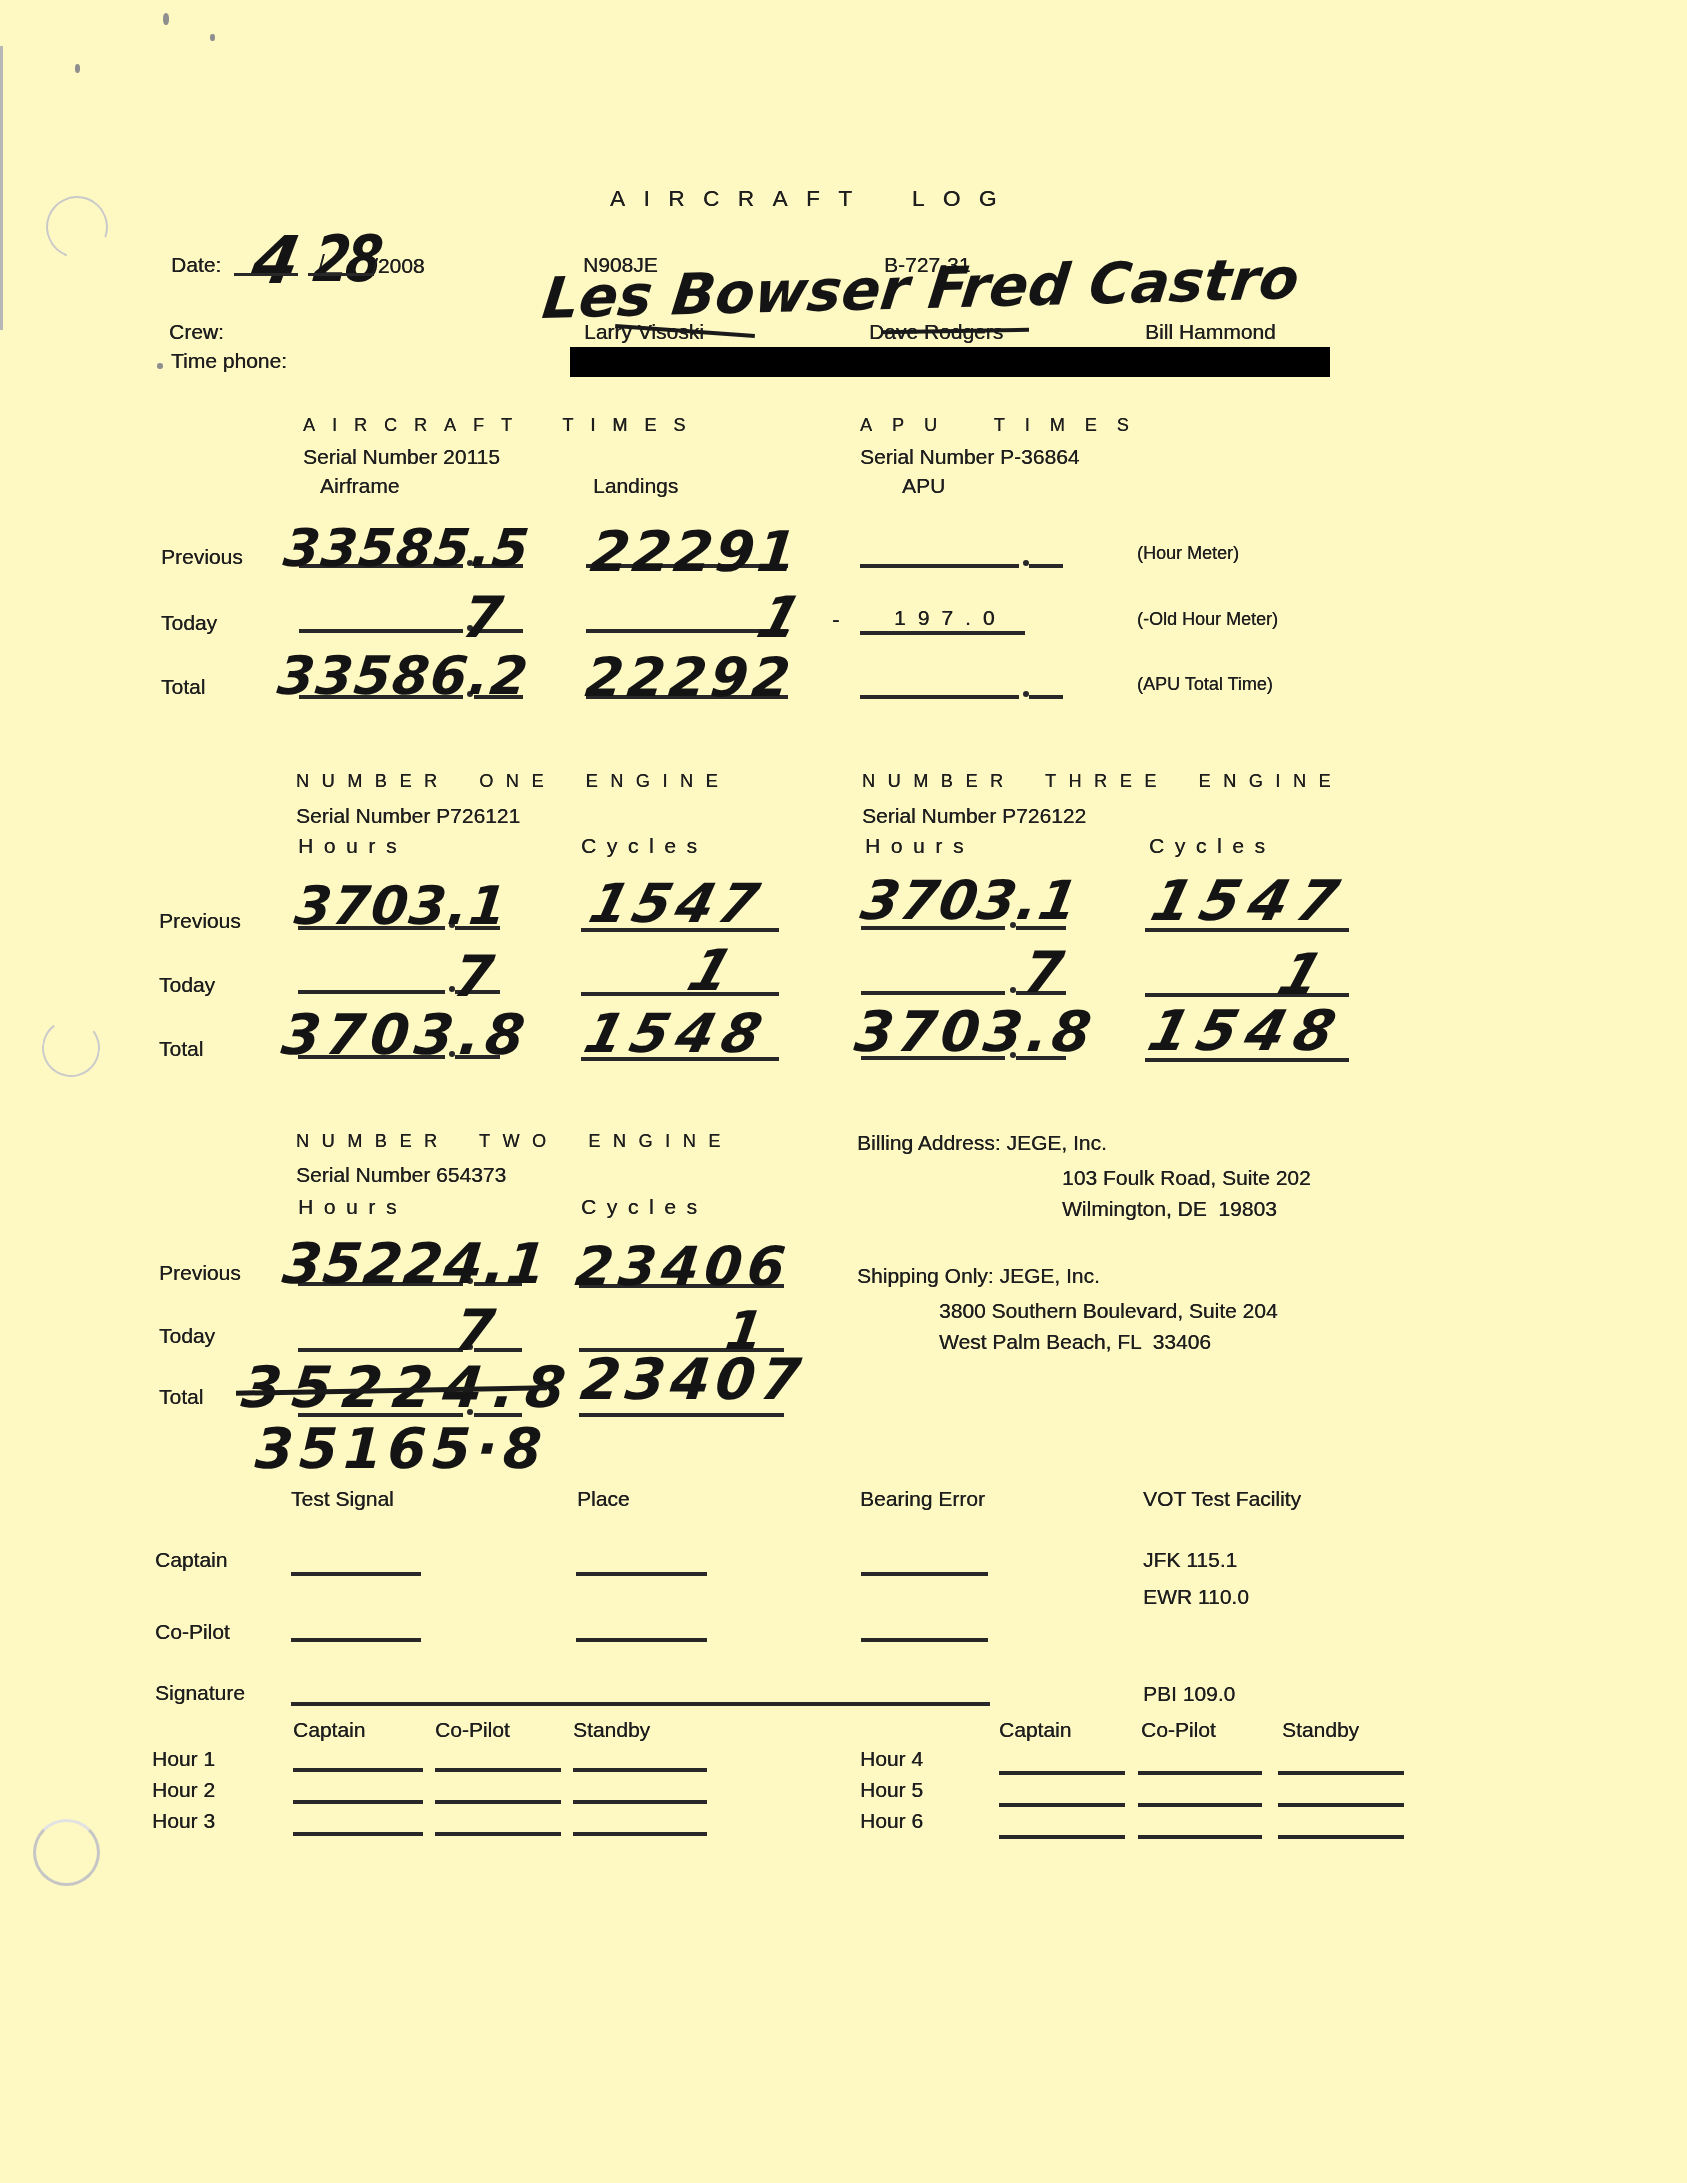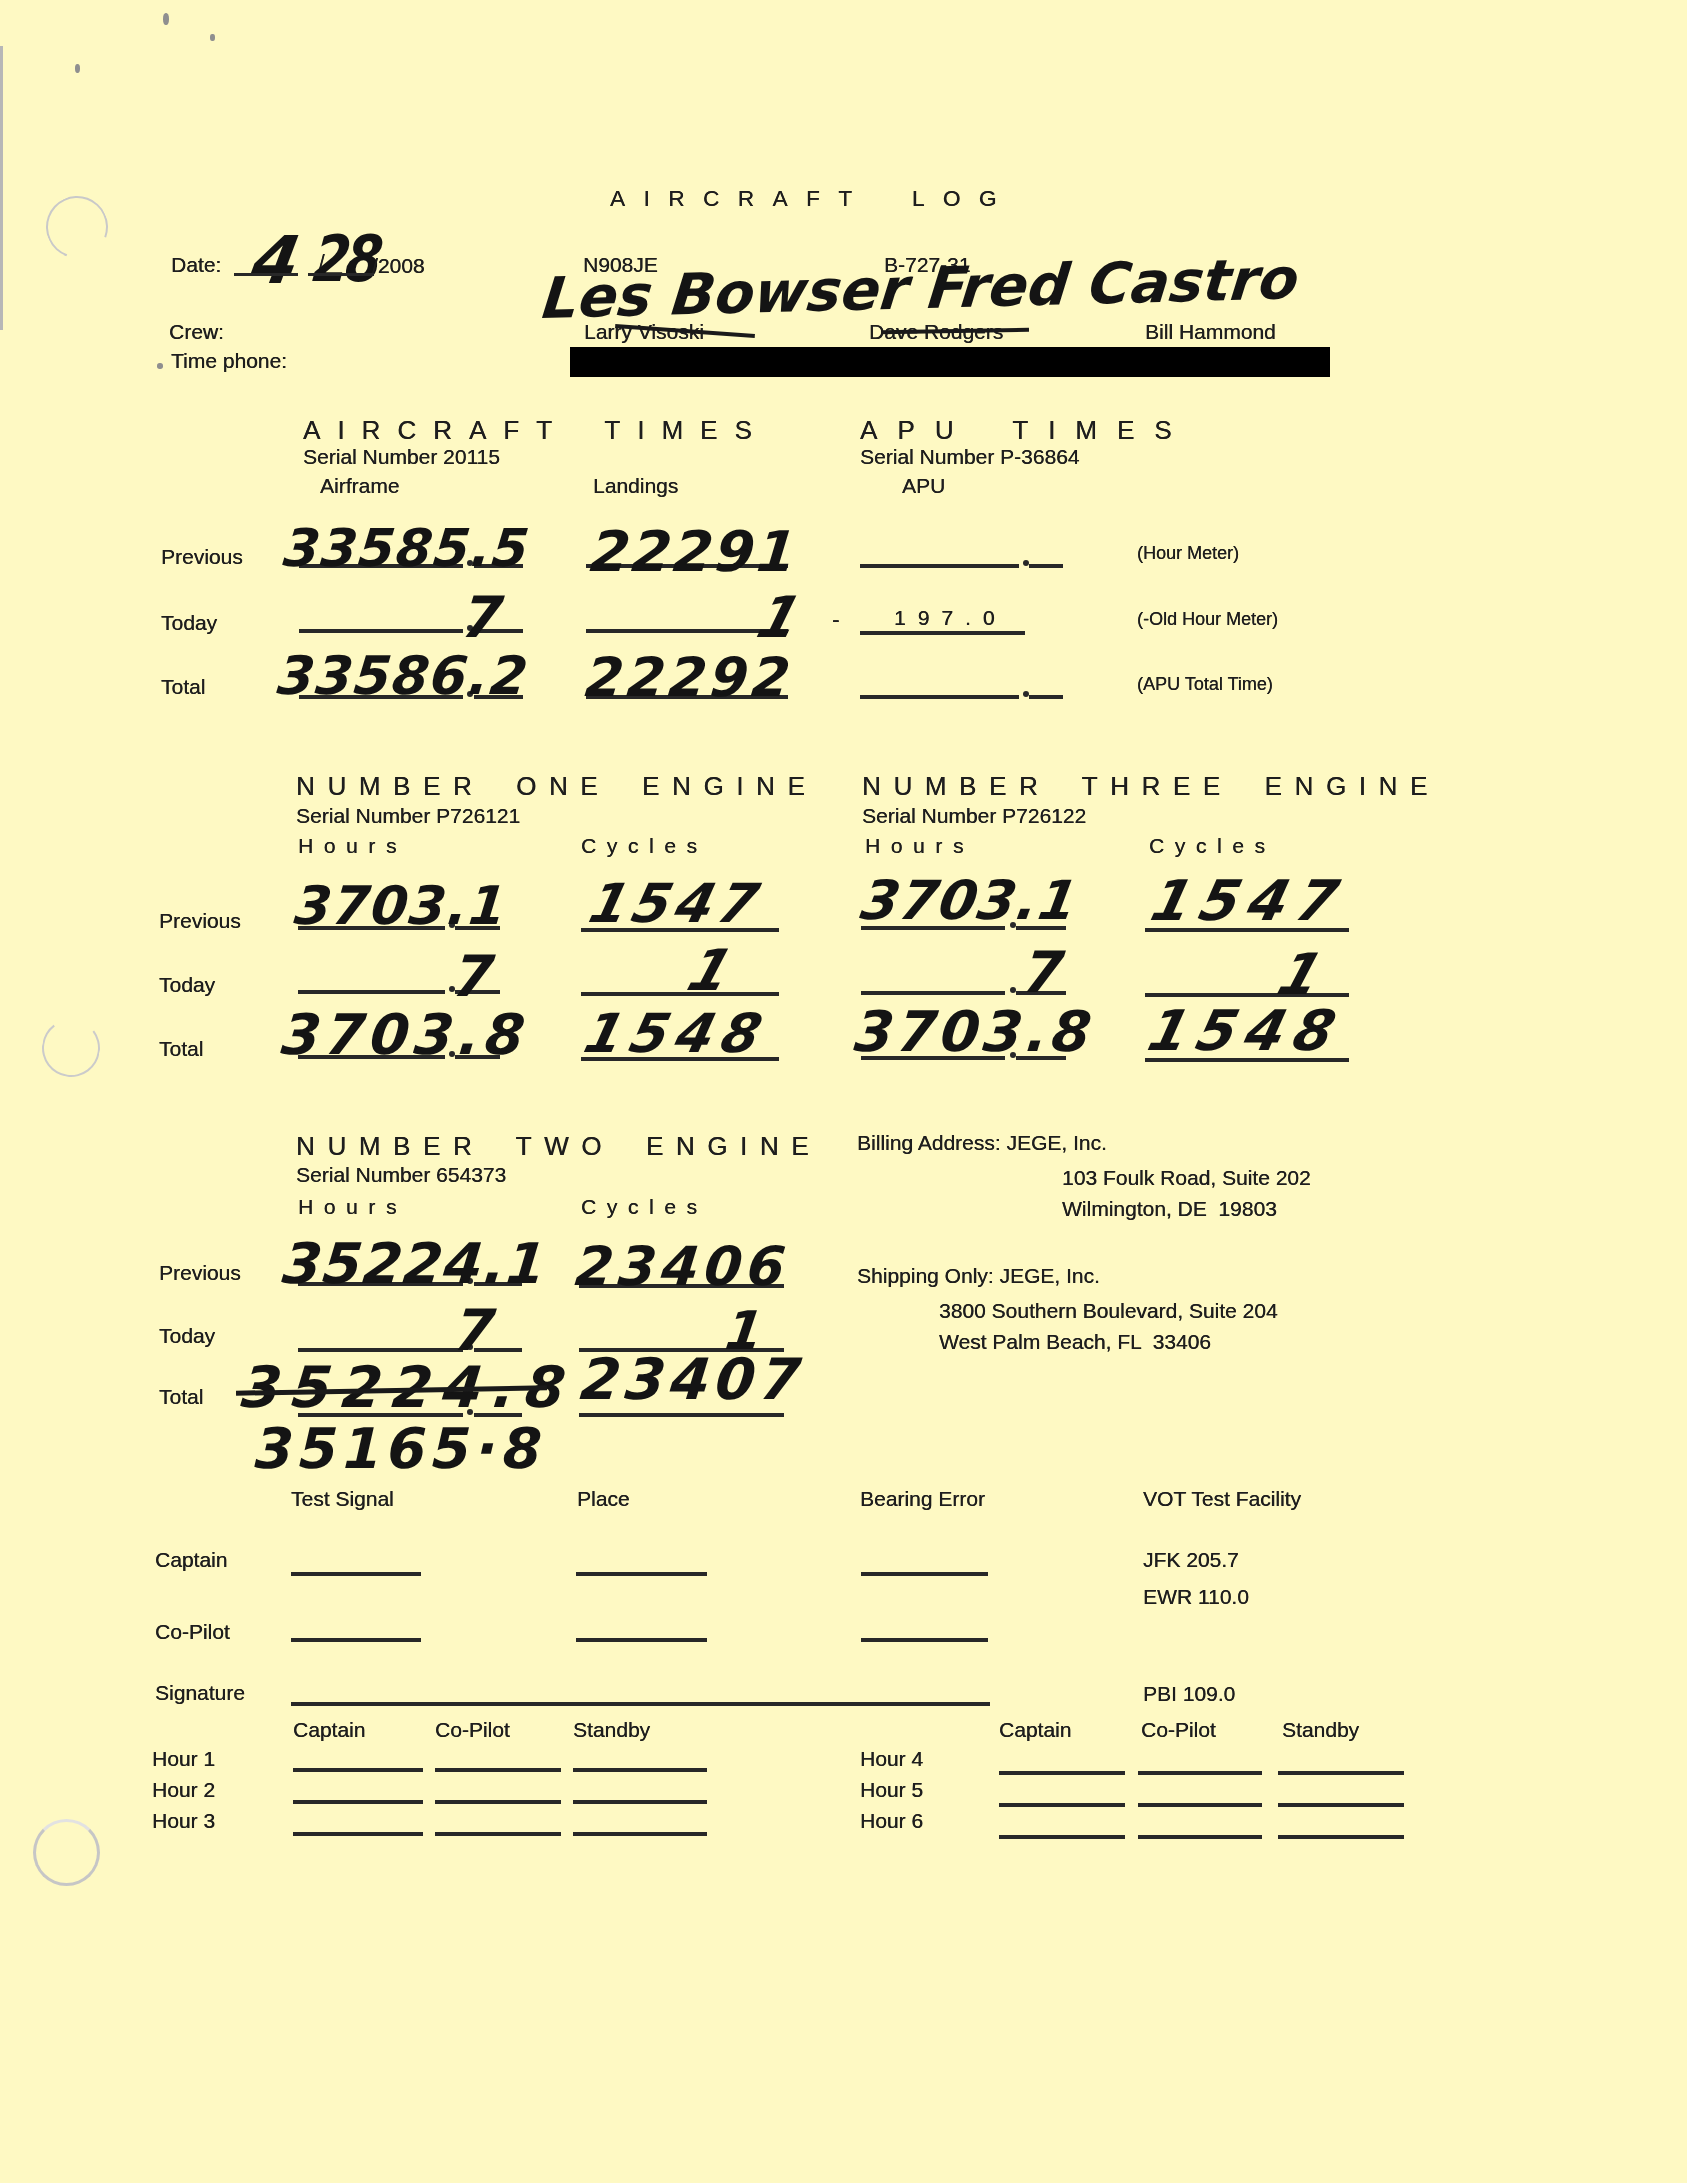--- a/index.html
+++ b/index.html
@@ -6,21 +6,21 @@
   .page {
     position:relative; width:1687px; height:2183px; background:#fef9c3;
     font-family:"Liberation Sans", sans-serif; color:#1c1c1c; overflow:hidden;
   }
   
   .t {
     position:absolute; white-space:pre; font-size:21px; color:#1e1e1e;
     text-shadow:0.3px 0 0 currentColor;
   }
   .title   { font-size:22.5px; letter-spacing:18.5px; word-spacing:17px; }
-  .sect    { font-size:26px; letter-spacing:14.6px; word-spacing:12px; }
+  .sect    { font-size:18px; letter-spacing:14.6px; word-spacing:12px; }
   .colsp   { font-size:21px; letter-spacing:10.6px; }
   .note    { font-size:18px; }
   
   .hw {
     position:absolute; white-space:pre; font-family:"DejaVu Sans", sans-serif;
     font-weight:bold; font-style:italic; color:#141414; transform-origin:left center;
     transform:skewX(-6deg);
   }
   
   .ln  { position:absolute; height:4px; background:#282828; }
@@ -214,21 +214,21 @@
   <div class="hw" style="left:255px; top:1416px; font-size:56px; letter-spacing:5.3px; transform:skewX(-2deg);">35165·8</div>
 
   <div class="t" style="left:291px; top:1487px;">Test Signal</div>
   <div class="t" style="left:577px; top:1487px;">Place</div>
   <div class="t" style="left:860px; top:1487px;">Bearing Error</div>
   <div class="t" style="left:1143px; top:1487px;">VOT Test Facility</div>
 
   <div class="t" style="left:155px; top:1548px;">Captain</div>
   <div class="t" style="left:155px; top:1620px;">Co-Pilot</div>
   <div class="t" style="left:155px; top:1681px;">Signature</div>
-  <div class="t" style="left:1143px; top:1548px;">JFK 205.7</div>
+  <div class="t" style="left:1143px; top:1548px;">JFK 115.1</div>
   <div class="t" style="left:1143px; top:1585px;">EWR 110.0</div>
   <div class="t" style="left:1143px; top:1682px;">PBI 109.0</div>
 
   <div class="ln" style="left:291px; top:1572px; width:130px;"></div>
   <div class="ln" style="left:576px; top:1572px; width:131px;"></div>
   <div class="ln" style="left:861px; top:1572px; width:127px;"></div>
   <div class="ln" style="left:291px; top:1638px; width:130px;"></div>
   <div class="ln" style="left:576px; top:1638px; width:131px;"></div>
   <div class="ln" style="left:861px; top:1638px; width:127px;"></div>
   <div class="ln" style="left:291px; top:1702px; width:699px;"></div>

